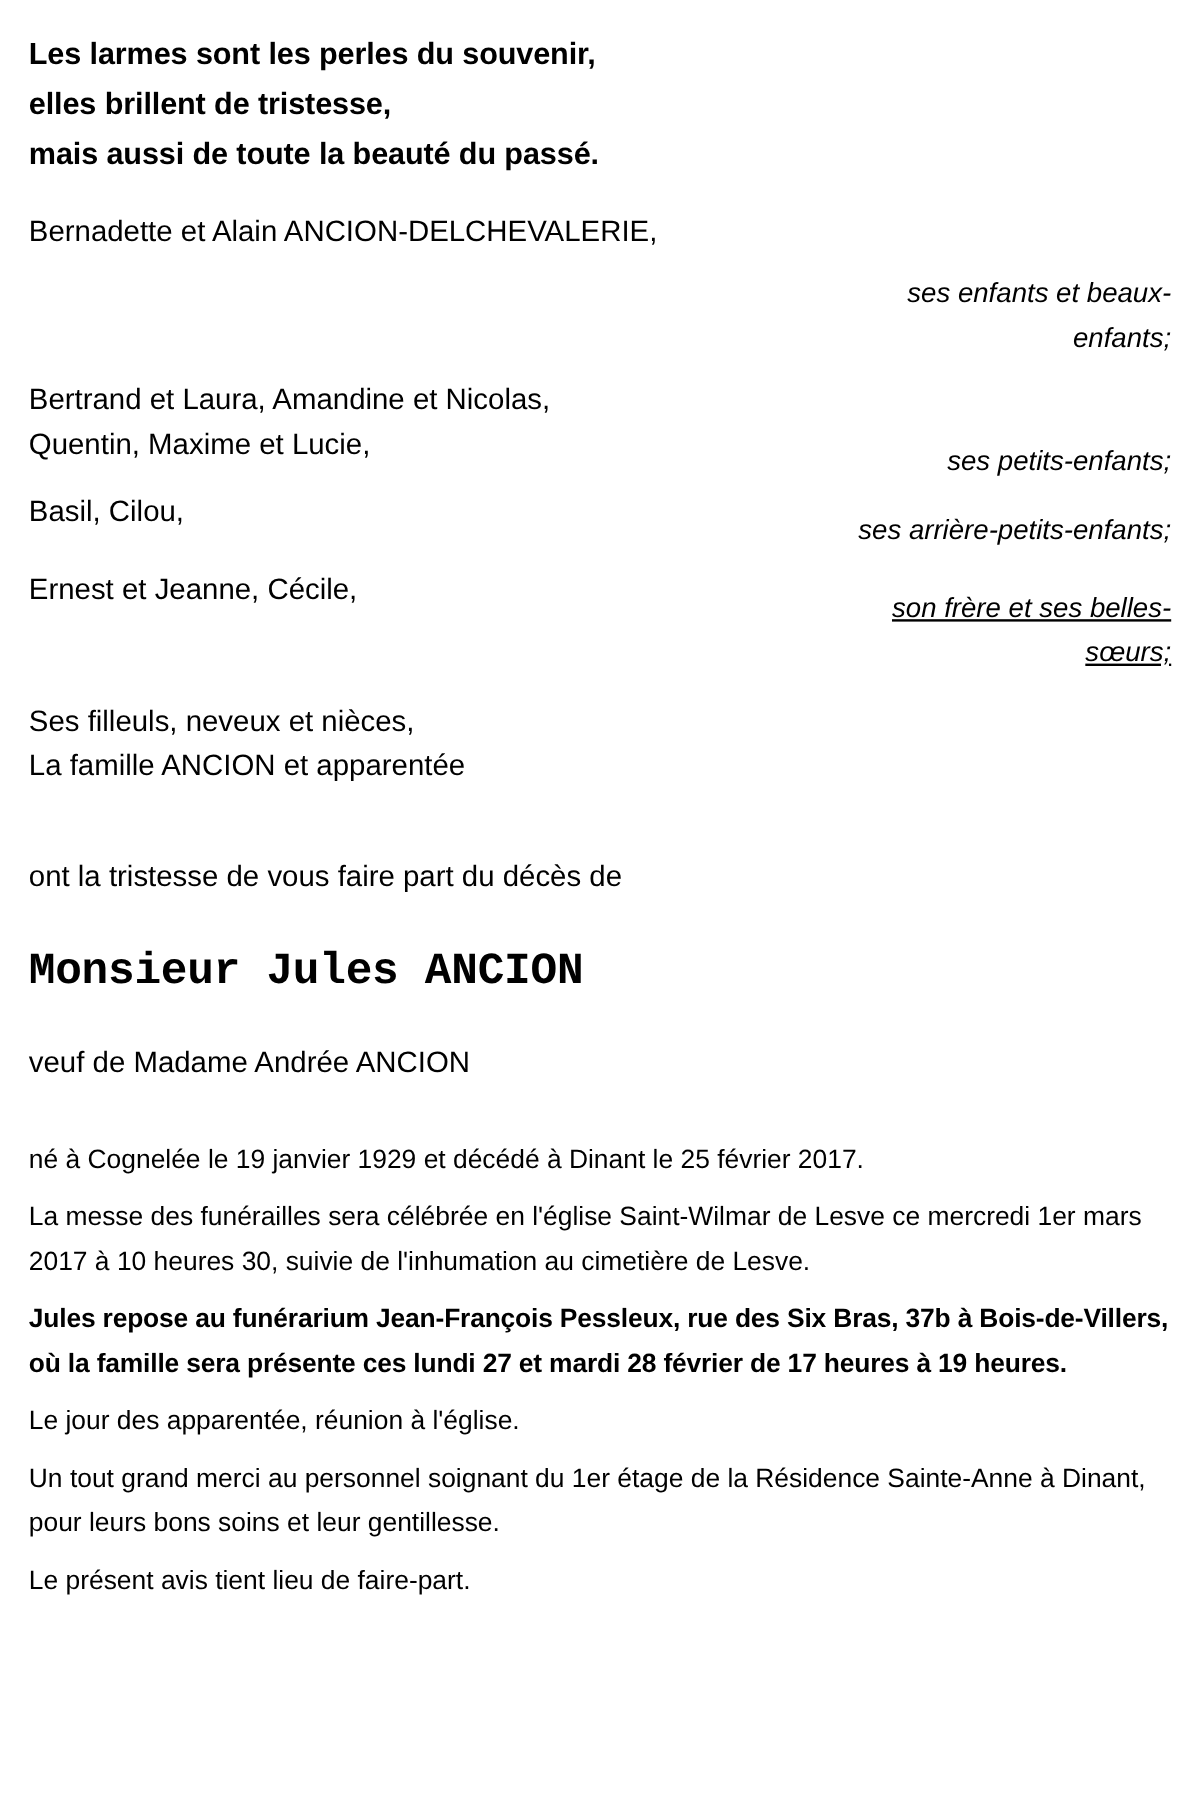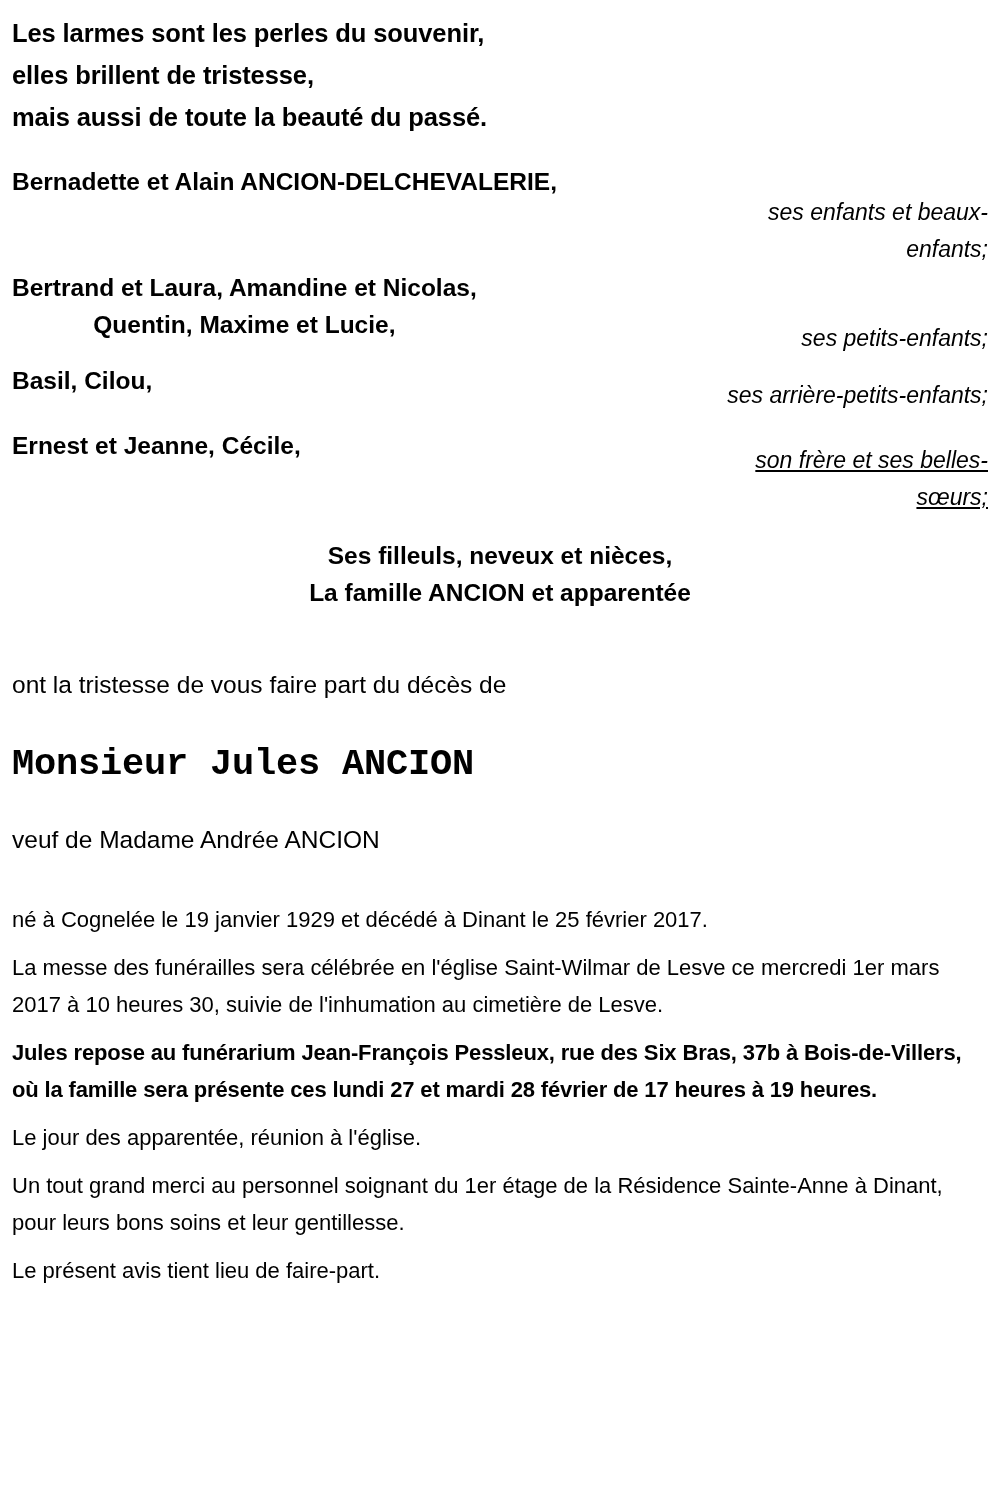--- a/index.html
+++ b/index.html
@@ -12,21 +12,21 @@
     width: 1000px;
     min-height: 1507px;
     font-family: "Liberation Sans", sans-serif;
     color: #000000;
     -webkit-font-smoothing: antialiased;
   }
   .page {
     position: relative;
     width: 1000px;
     min-height: 1507px;
-    padding: 0;
+    padding: 12px;
     box-sizing: border-box;
   }
 
   
   .verse {
     padding: 12px 12px 0 12px;
   }
   .verse-line {
     font-size: 25.5px;
     font-weight: bold;
@@ -47,42 +47,41 @@
     align-items: flex-start;
     justify-content: space-between;
   }
   .fam-names {
     flex: 0 0 auto;
     max-width: 640px;
   }
   .fam-name-line {
     font-size: 24.5px;
     line-height: 36.5px;
-    font-weight: bold;
+    font-weight: normal;
     white-space: pre;
-    text-align: center;
   }
   .fam-label {
     flex: 0 0 auto;
     width: 300px;
     text-align: right;
     font-style: italic;
     font-size: 23px;
     line-height: 37px;
     font-weight: normal;
   }
 
   
-  .grp-children  .fam-label { margin-top: 30px; }
+  .grp-children  .fam-label { margin-top: 50px; }
   .grp-grand     .fam-label { margin-top: 50px; }
   .grp-great     .fam-label { margin-top: 14px; }
   .grp-sibling   .fam-label { margin-top: 14px; text-decoration: underline; }
 
   .grp-children  { margin-bottom: 0; }
-  .grp-grand     { margin-top: 2px; }
+  .grp-grand     { margin-top: 16px; }
   .grp-great     { margin-top: 6px; }
   .grp-sibling   { margin-top: 14px; }
 
   .fam-tail {
     margin-top: 22px;
   }
 
   
   .lead {
     padding: 0 12px;

